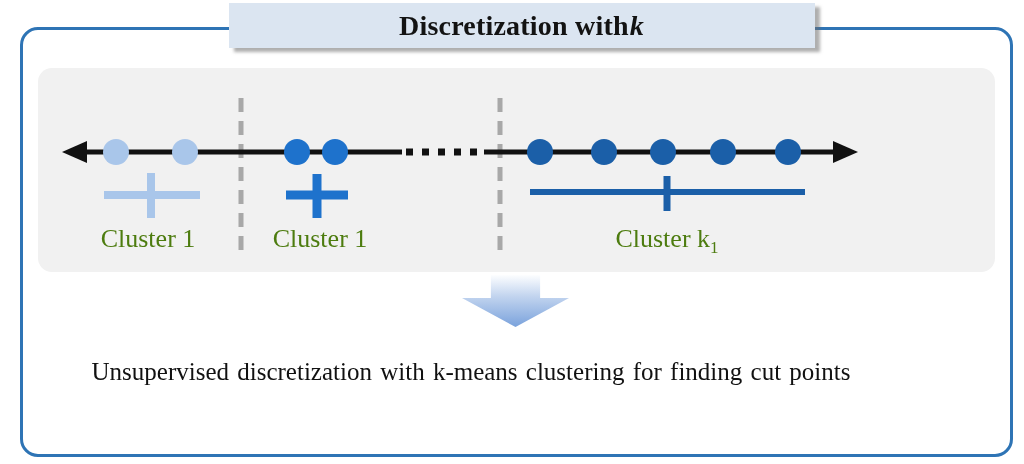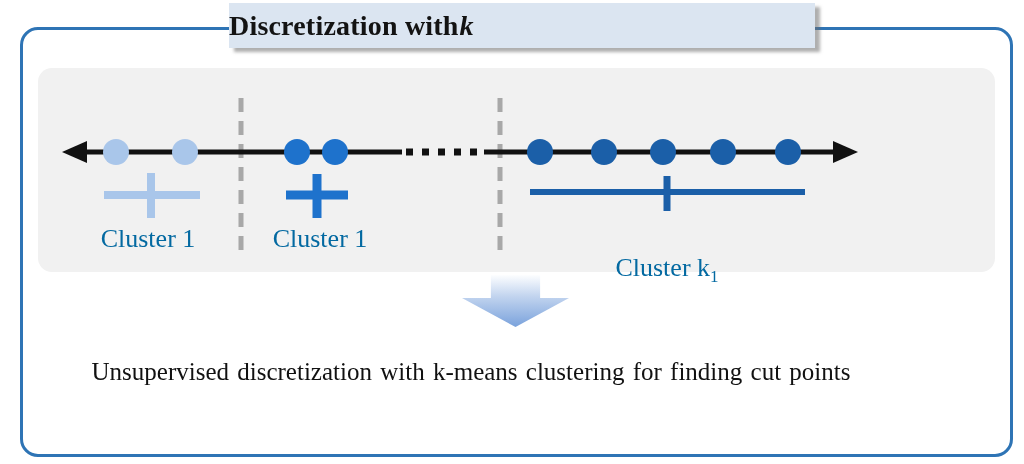--- a/index.html
+++ b/index.html
@@ -9,36 +9,36 @@
   }
   .outer-box{
     position:absolute;left:20px;top:27px;width:993px;height:430px;
     box-sizing:border-box;border:3px solid var(--border,#2e74b5);border-radius:18px;
     background:transparent;
   }
   .title-box{
     position:absolute;left:229px;top:3px;width:586px;height:45px;z-index:3;
     background:var(--titleBg,#dbe5f1);
     box-shadow:5px 4px 3px rgba(110,110,110,0.55);
-    display:flex;align-items:center;justify-content:flex-start;
+    display:flex;align-items:center;justify-content:center;
     font-size:28px;font-weight:bold;color:#131313;letter-spacing:0.2px;
   }
   .title-box .k-italic{font-style:italic;padding:0 1px;}
   .panel{
     position:absolute;left:38px;top:68px;width:957px;height:204px;
     background:var(--panelBg,#f1f1f1);border-radius:14px;z-index:1;
   }
   .panel svg{display:block;}
   .cluster-label{
-    position:absolute;top:224px;z-index:2;font-size:26px;color:#0369a1;text-align:center;
+    position:absolute;top:224px;z-index:2;font-size:26px;color:#4d7c0f;text-align:center;
   }
   .cluster-label sub{font-size:17px;line-height:0;}
   #label-c1{left:88px;width:120px;}
   #label-c2{left:256px;width:128px;}
-  #label-ck{left:594px;width:146px;margin-top:29px;}
+  #label-ck{left:594px;width:146px;}
   .down-arrow{
     position:absolute;left:462px;top:275px;width:107px;height:52px;z-index:2;
     background:linear-gradient(to bottom,#fdfeff 0%,#c3d5ef 40%,var(--arrowEnd,#7aa2dc) 100%);
     clip-path:polygon(27% 0%,73% 0%,73% 44%,100% 44%,50% 100%,0% 44%,27% 44%);
   }
   .caption{
     position:absolute;left:20px;top:358px;width:902px;z-index:2;
     text-align:center;font-size:25px;color:#111111;word-spacing:2px;
   }
 </style>

